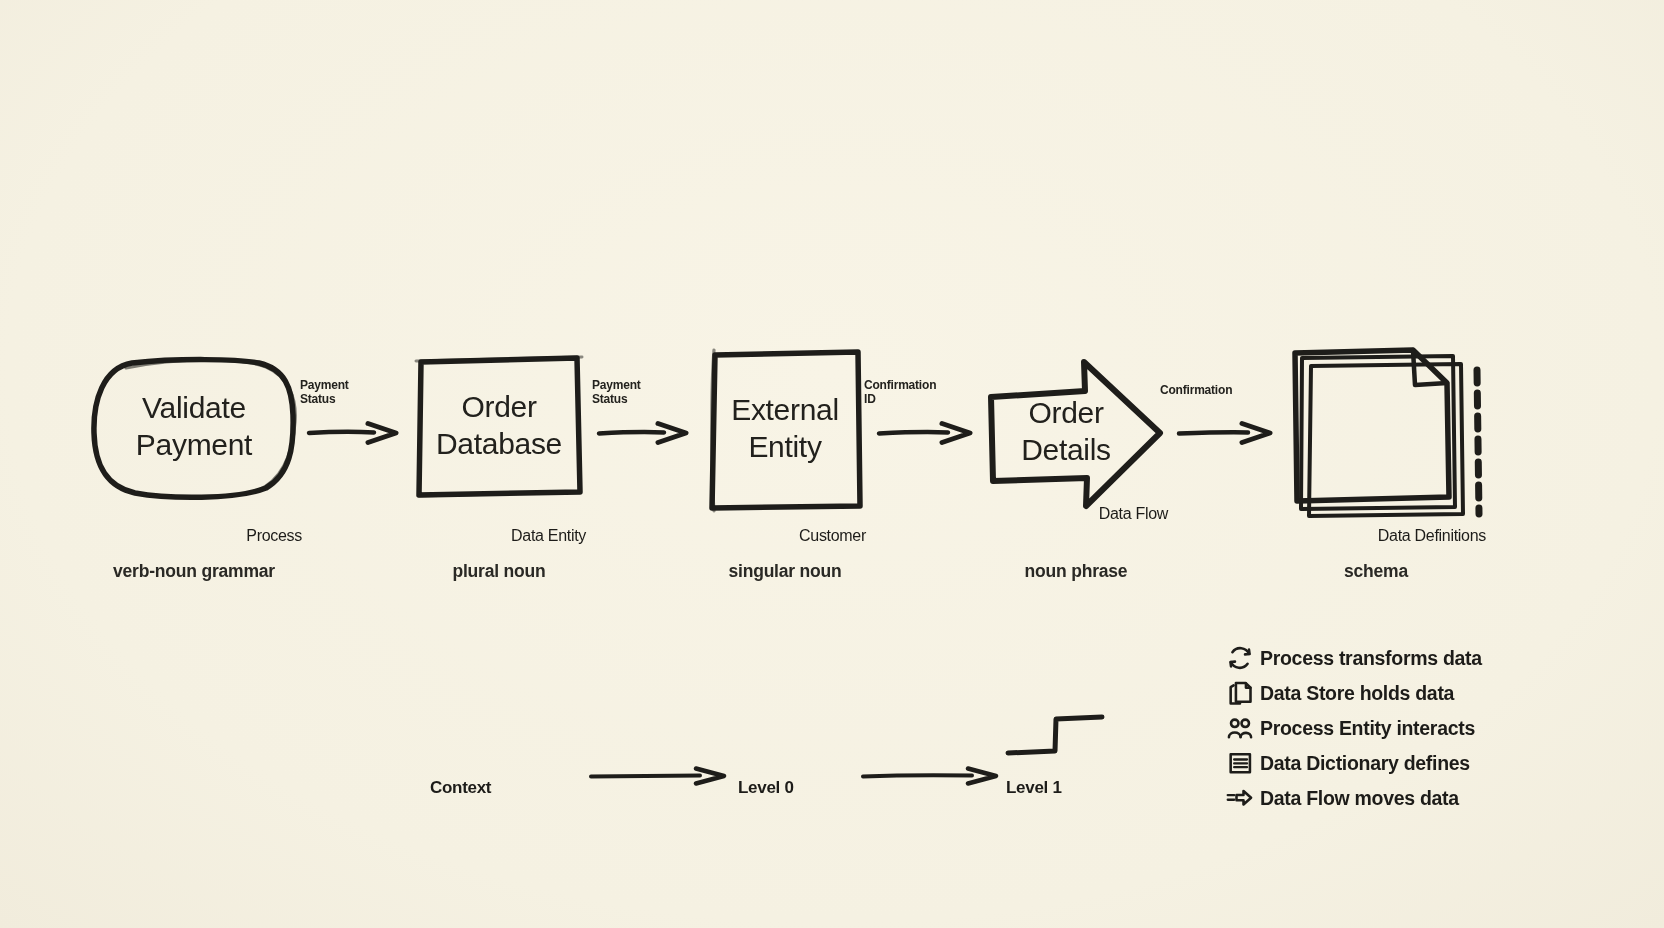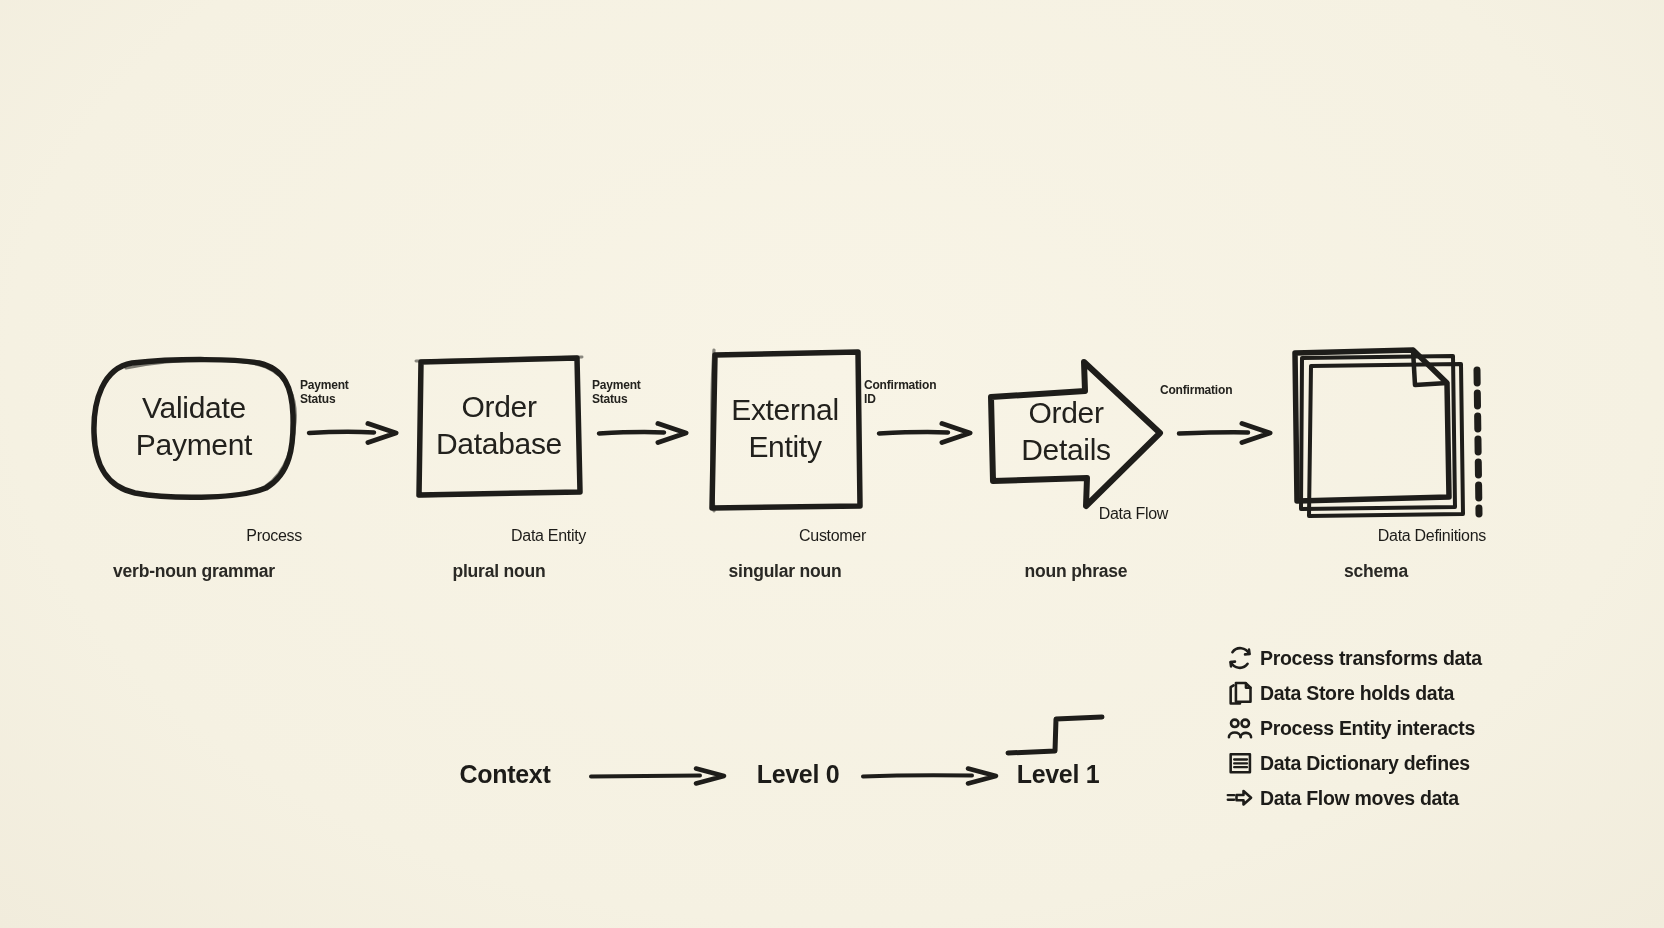--- a/index.html
+++ b/index.html
@@ -13,22 +13,22 @@
   .shape svg{display:block;}
   .node-text{position:absolute;display:flex;align-items:center;justify-content:center;
              text-align:center;font-weight:normal;font-size:30px;line-height:1.24;
              letter-spacing:-0.3px;color:#22211d;}
   .conn-label{position:absolute;text-align:left;font-weight:bold;font-size:12px;
               line-height:1.2;letter-spacing:-0.2px;color:#23221e;}
   .kind-label{position:absolute;text-align:right;font-weight:normal;font-size:16px;
               letter-spacing:-0.3px;color:#1d1c19;}
   .sub-label{position:absolute;text-align:center;font-weight:600;font-size:17.5px;
              letter-spacing:-0.2px;color:#2a2925;}
-  .flow-word{position:absolute;text-align:center;font-weight:bold;font-size:25px;
-             letter-spacing:-0.3px;color:#1d1c19;}
+  .flow-word{position:absolute;text-align:left;font-weight:bold;font-size:17px;
+             letter-spacing:-0.3px;color:#1d1c19;margin-top:18px;}
   .legend{position:absolute;left:1226px;top:644px;display:flex;flex-direction:column;gap:7px;}
   .legend-row{display:flex;align-items:center;gap:6px;height:28px;}
   .legend-row svg{display:block;flex:0 0 auto;}
   .legend-text{font-weight:bold;font-size:19.5px;letter-spacing:-0.3px;color:#1d1c19;white-space:nowrap;}
   .ink{stroke:#1e1d1a;fill:none;stroke-linecap:round;stroke-linejoin:round;}
 </style>
 </head>
 <body>
 
 <div class="canvas">

